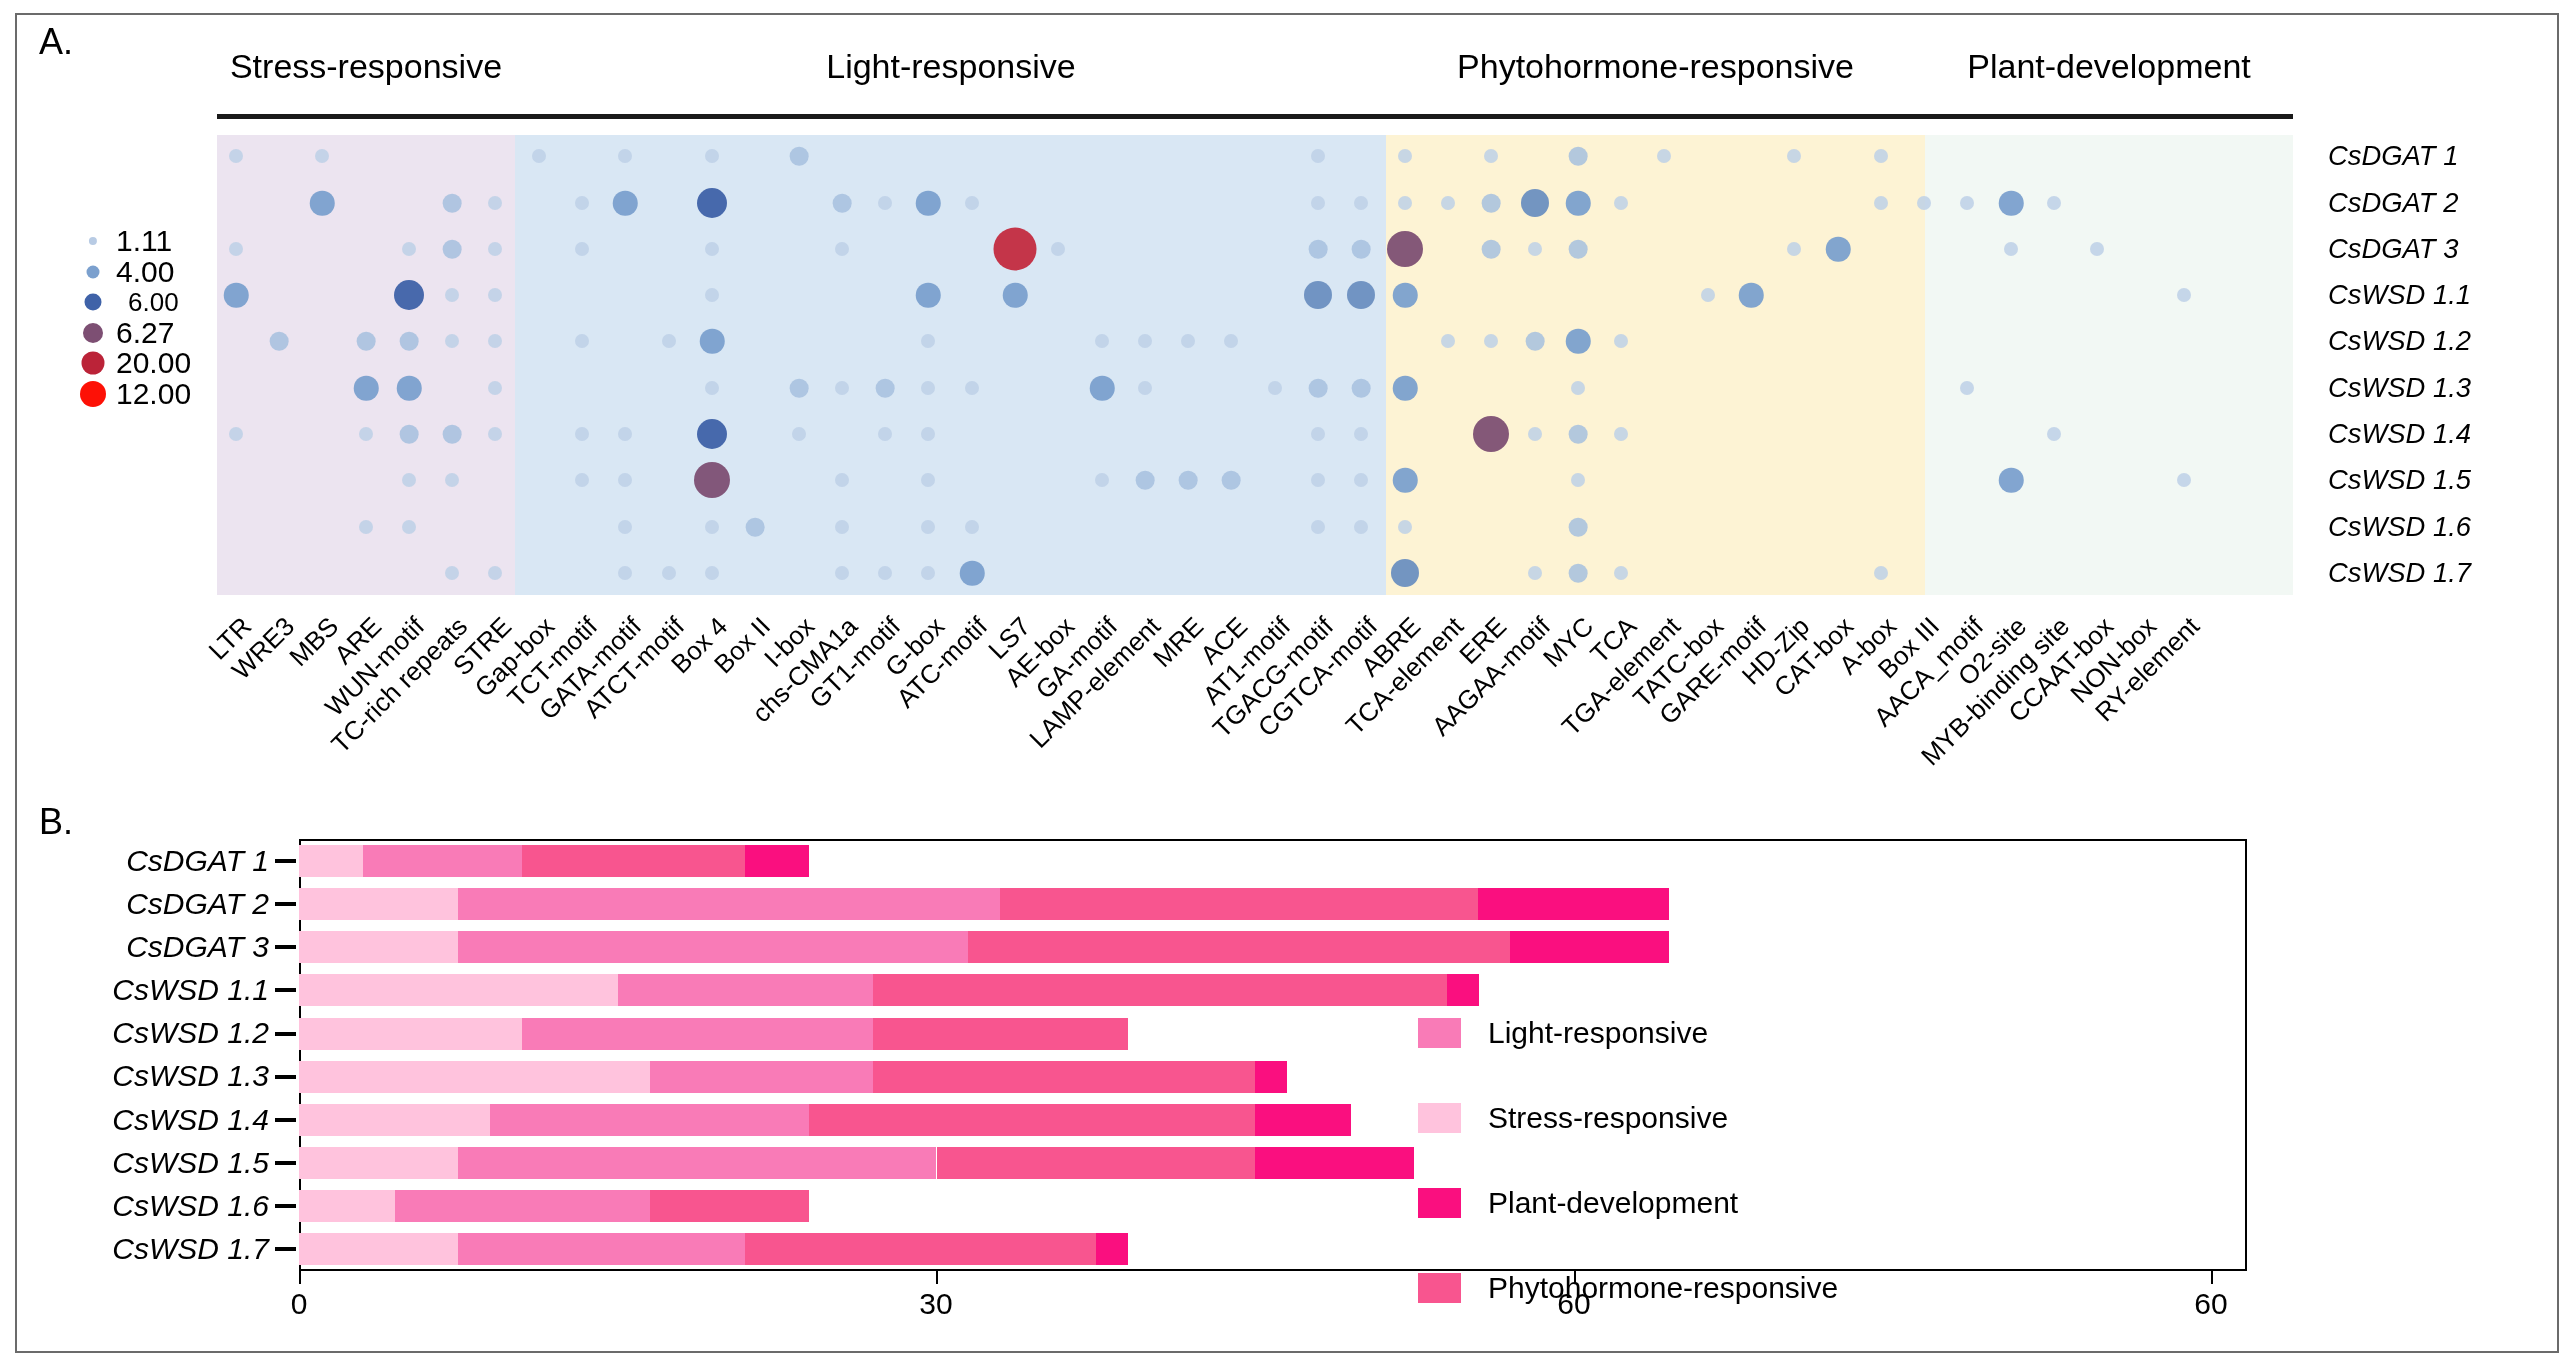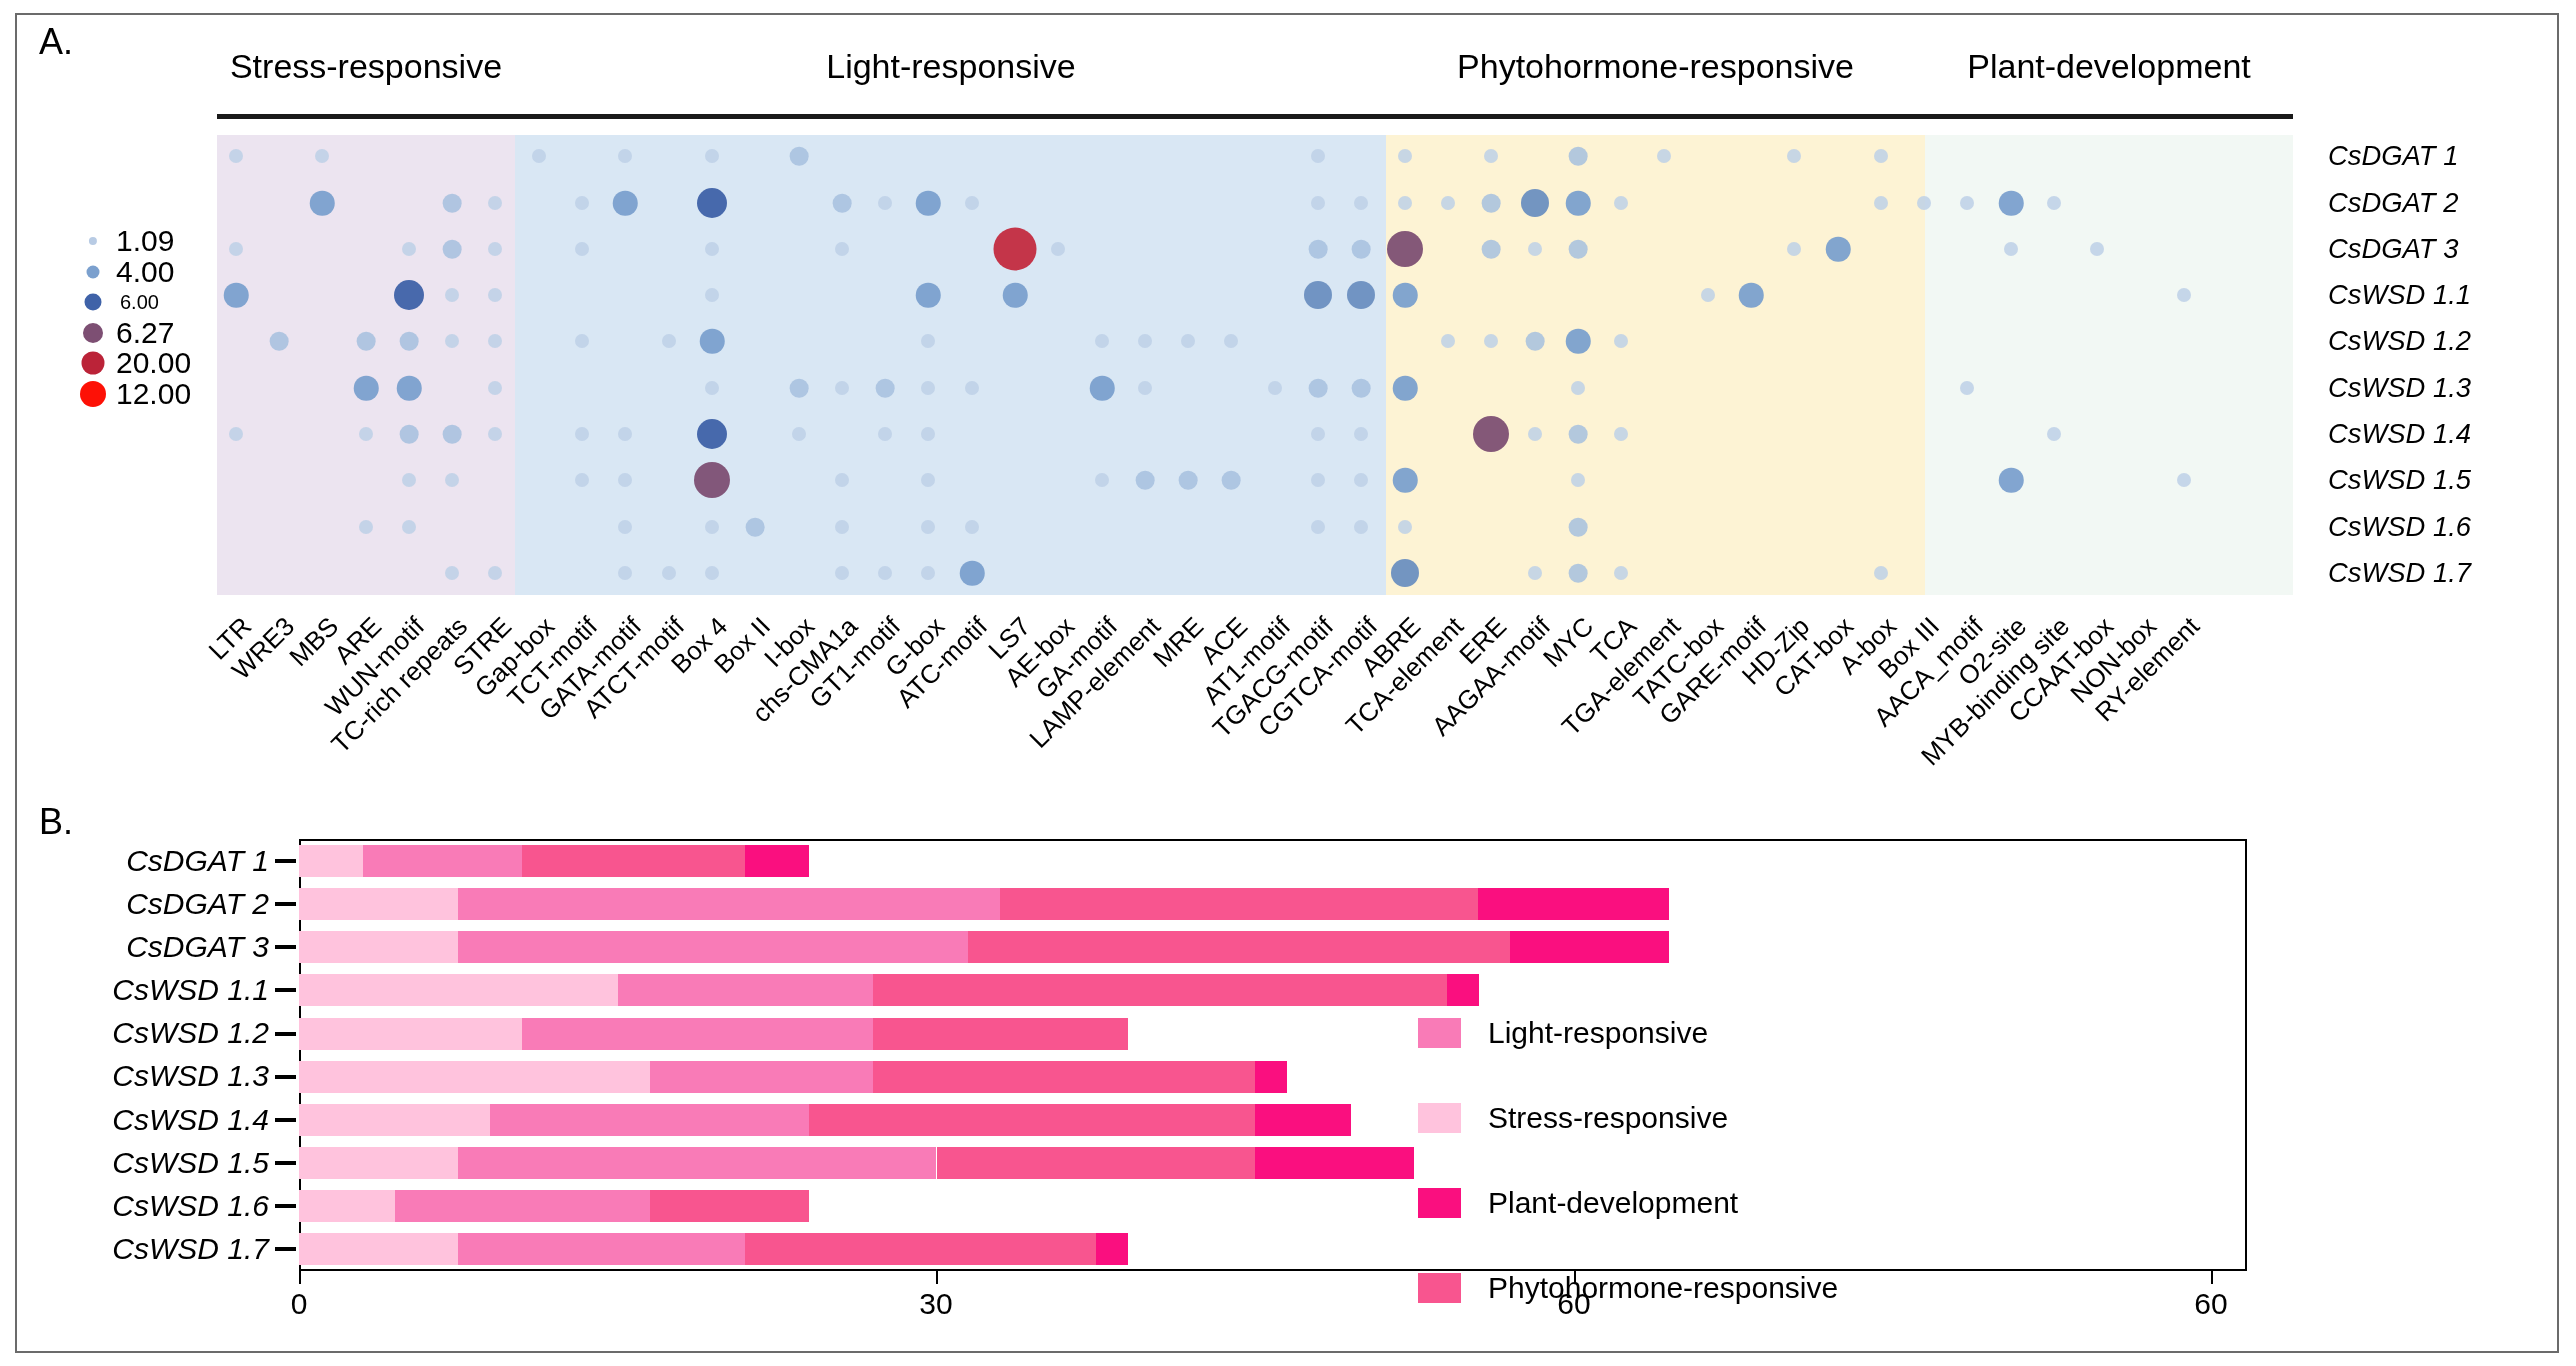--- a/index.html
+++ b/index.html
@@ -272,25 +272,25 @@
       <div class="collabel" style="left: 1301px; top: 611px; width: 537px;">CAT-box</div>
       <div class="collabel" style="left: 1344px; top: 611px; width: 537px;">A-box</div>
       <div class="collabel" style="left: 1387px; top: 611px; width: 537px;">Box III</div>
       <div class="collabel" style="left: 1431px; top: 611px; width: 537px;">AACA_motif</div>
       <div class="collabel" style="left: 1474px; top: 611px; width: 537px;">O2-site</div>
       <div class="collabel" style="left: 1517px; top: 611px; width: 537px;">MYB-binding site</div>
       <div class="collabel" style="left: 1561px; top: 611px; width: 537px;">CCAAT-box</div>
       <div class="collabel" style="left: 1604px; top: 611px; width: 537px;">NON-box</div>
       <div class="collabel" style="left: 1647px; top: 611px; width: 537px;">RY-element</div>
       <div class="bubble" style="width: 8.2px; height: 8.2px; left: 93px; top: 241px; background: rgb(184, 203, 228);"></div>
-      <div class="legA" style="position: absolute; left: 116px; top: 241px; font-size: 30px; transform: translateY(-50%); white-space: nowrap;">1.09</div>
+      <div class="legA" style="position: absolute; left: 116px; top: 241px; font-size: 30px; transform: translateY(-50%); white-space: nowrap;">1.11</div>
       <div class="bubble" style="width: 13px; height: 13px; left: 93px; top: 272px; background: rgb(123, 160, 206);"></div>
       <div class="legA" style="position: absolute; left: 116px; top: 272px; font-size: 30px; transform: translateY(-50%); white-space: nowrap;">4.00</div>
       <div class="bubble" style="width: 17px; height: 17px; left: 93px; top: 302px; background: rgb(63, 98, 168);"></div>
-      <div class="legA" style="position: absolute; left: 120px; top: 302px; font-size: 20px; transform: translateY(-50%); white-space: nowrap;">6.00</div>
+      <div class="legA" style="position: absolute; left: 128px; top: 302px; font-size: 26px; transform: translateY(-50%); white-space: nowrap;">6.00</div>
       <div class="bubble" style="width: 20px; height: 20px; left: 93px; top: 333px; background: rgb(125, 79, 115);"></div>
       <div class="legA" style="position: absolute; left: 116px; top: 333px; font-size: 30px; transform: translateY(-50%); white-space: nowrap;">6.27</div>
       <div class="bubble" style="width: 23px; height: 23px; left: 93px; top: 363px; background: rgb(187, 35, 56);"></div>
       <div class="legA" style="position: absolute; left: 116px; top: 363px; font-size: 30px; transform: translateY(-50%); white-space: nowrap;">20.00</div>
       <div class="bubble" style="width: 26px; height: 26px; left: 93px; top: 394px; background: rgb(253, 17, 6);"></div>
       <div class="legA" style="position: absolute; left: 116px; top: 394px; font-size: 30px; transform: translateY(-50%); white-space: nowrap;">12.00</div>
     </div>
   <div id="panelB">
       <div class="bplot" style="left: 299px; top: 839px; width: 1948px; height: 432px;"></div>
       <div class="bar" style="left: 299px; top: 845px; width: 510px;">

